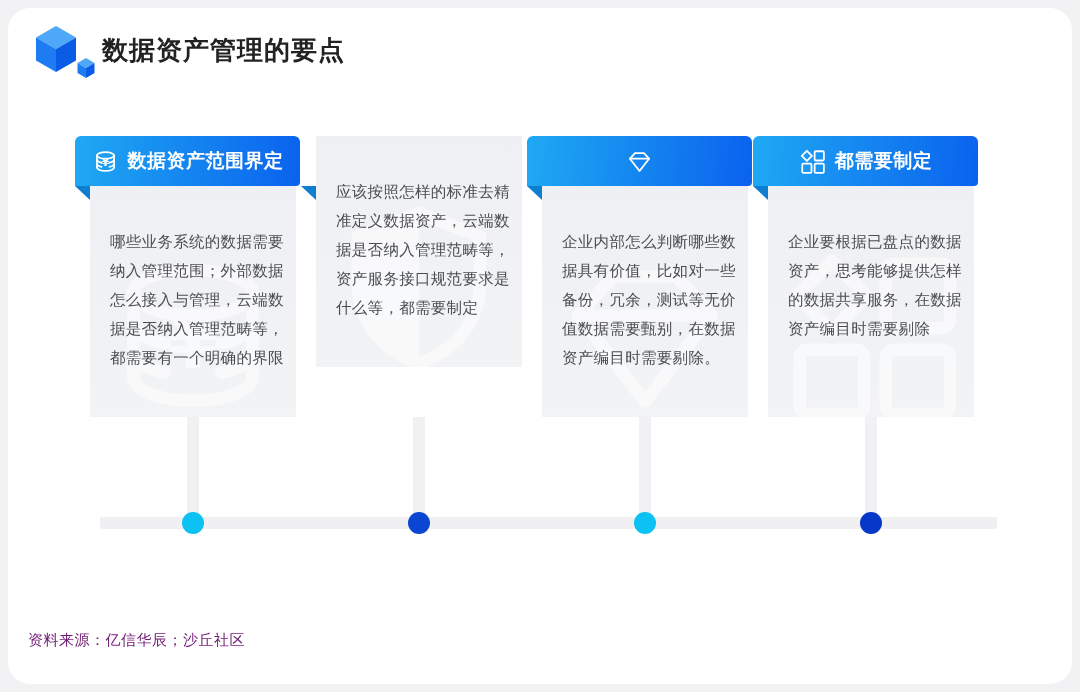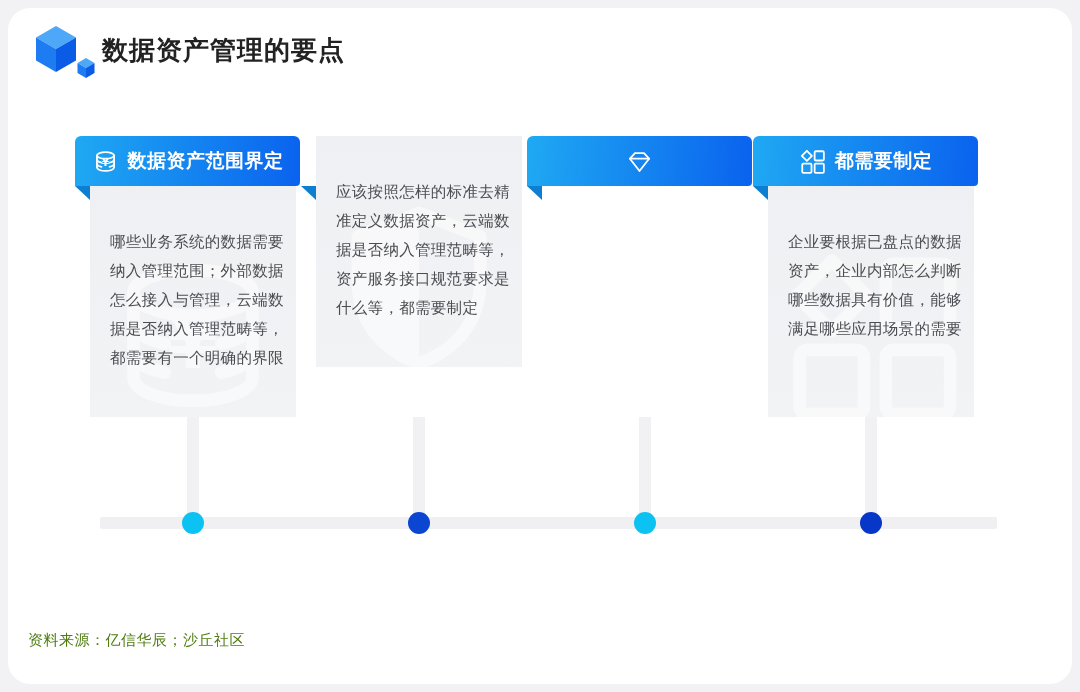--- a/index.html
+++ b/index.html
@@ -58,21 +58,21 @@
   .timeline-line{
     position:absolute;left:100px;top:517px;width:897px;height:12px;
     background:#f0f0f2;border-radius:2px;
   }
   .dot{
     position:absolute;left:107px;top:376px;width:22px;height:22px;
     border-radius:50%;z-index:3;
   }
   
   .footer-source{
-    position:absolute;left:28px;top:631px;font-size:15px;color:#4d7c0f;
+    position:absolute;left:28px;top:631px;font-size:15px;color:#701a75;
     letter-spacing:0.5px;
   }
   .hidden-defs{position:absolute;width:0;height:0;overflow:hidden;}
 </style>
 </head>
 <body>
 
 <svg class="hidden-defs" aria-hidden="true">
   <defs>
     <symbol id="sym-coins" viewBox="0 0 24 24">
@@ -153,37 +153,43 @@
     <div class="dot" style="background:#0A46D2"></div>
   </section>
 
   <section class="card">
     <div class="card-header">
       <svg class="hicon">
           <use href="#sym-diamond"></use>
         </svg>
     </div>
     <div class="card-fold"></div>
+    <div class="card-body">
+      <svg class="watermark">
+          <use href="#sym-diamond"></use>
+        </svg>
+      <p class="card-text">企业内部怎么判断哪些数据具有价值，比如对一些备份，冗余，测试等无价值数据需要甄别，在数据资产编目时需要剔除。</p>
+    </div>
     <div class="stem"></div>
     <div class="dot" style="background:#0CC2F2"></div>
   </section>
 
   <section class="card">
     <div class="card-header">
       <svg class="hicon">
           <use href="#sym-grid"></use>
         </svg>
       <span class="card-title">都需要制定</span>
     </div>
     <div class="card-fold"></div>
     <div class="card-body">
       <svg class="watermark">
           <use href="#sym-grid"></use>
         </svg>
-      <p class="card-text">企业要根据已盘点的数据资产，企业内部怎么判断哪些数据具有价值，能够满足哪些应用场景的需要</p>
+      <p class="card-text">企业要根据已盘点的数据资产，思考能够提供怎样的数据共享服务，在数据资产编目时需要剔除</p>
     </div>
     <div class="stem"></div>
     <div class="dot" style="background:#0637C8"></div>
   </section>
 
 </div>
 
 <div class="timeline-line"></div>
 
 <div class="footer-source">资料来源：亿信华辰；沙丘社区</div>

